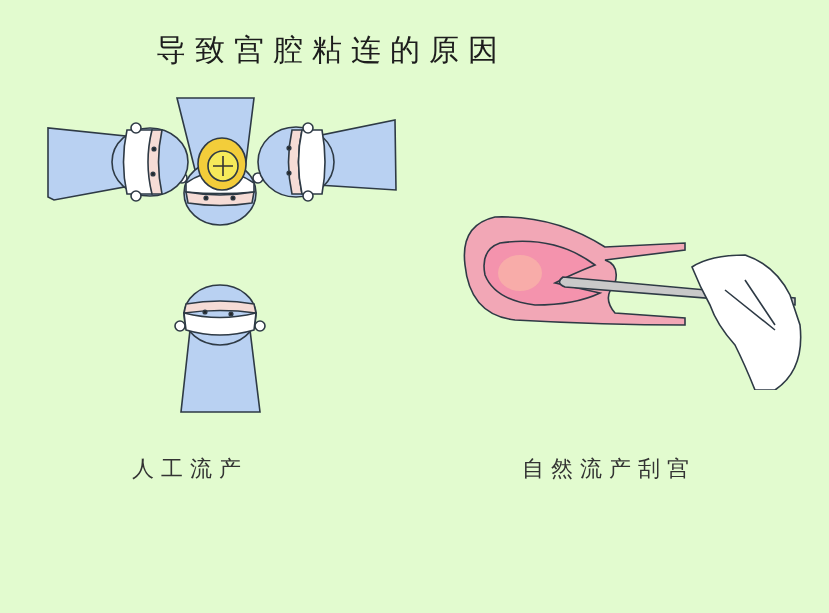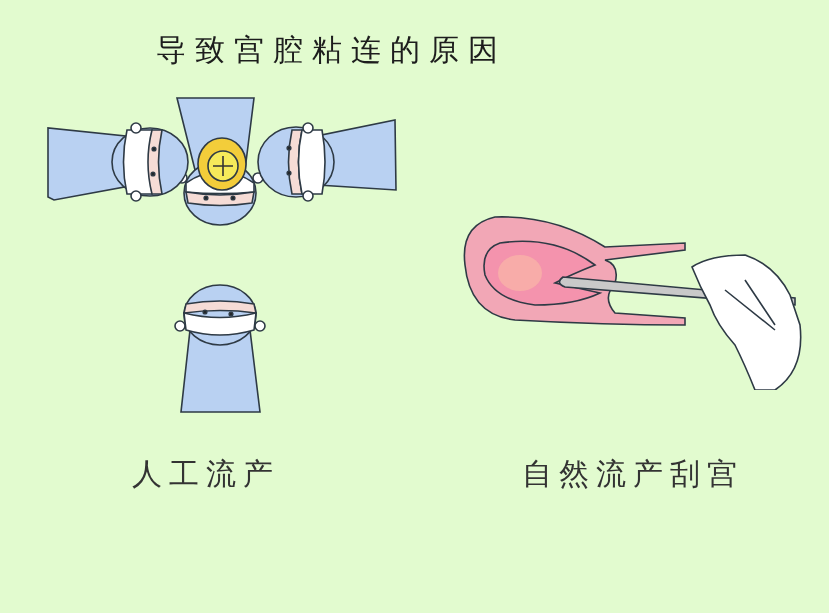--- a/index.html
+++ b/index.html
@@ -8,21 +8,21 @@
     background:#e2fbcf;
     font-family:"DejaVu Sans", sans-serif;
     position:relative;
   }
   .title {
     position:absolute; left:0; top:30px; width:663px;
     text-align:center; font-size:30px; letter-spacing:9px;
     color:#1d1d1d; font-weight:normal;
   }
   .label {
-    position:absolute; top:454px; font-size:30px; letter-spacing:7px;
+    position:absolute; top:454px; font-size:22px; letter-spacing:7px;
     color:#333; white-space:nowrap;
   }
   .label-left { left:132px; }
   .label-right { left:522px; }
   svg { position:absolute; }
 </style>
 </head>
 <body>
 
 <div class="title">导致宫腔粘连的原因</div>

